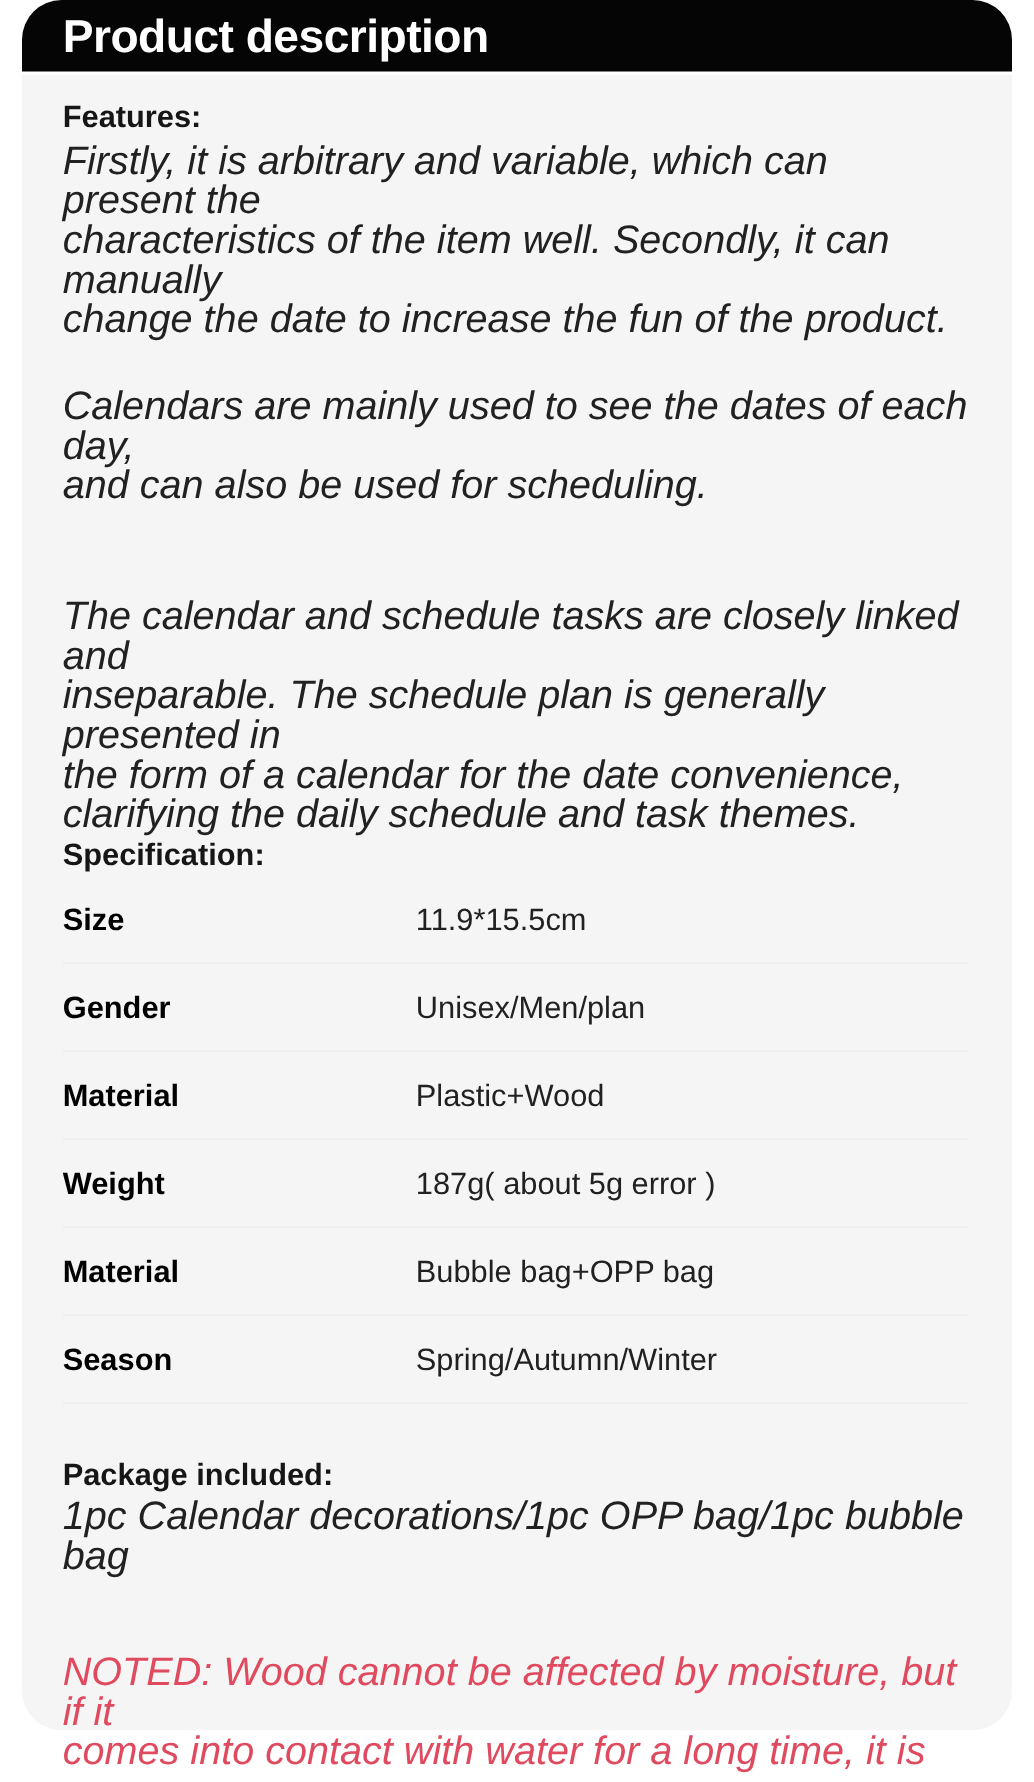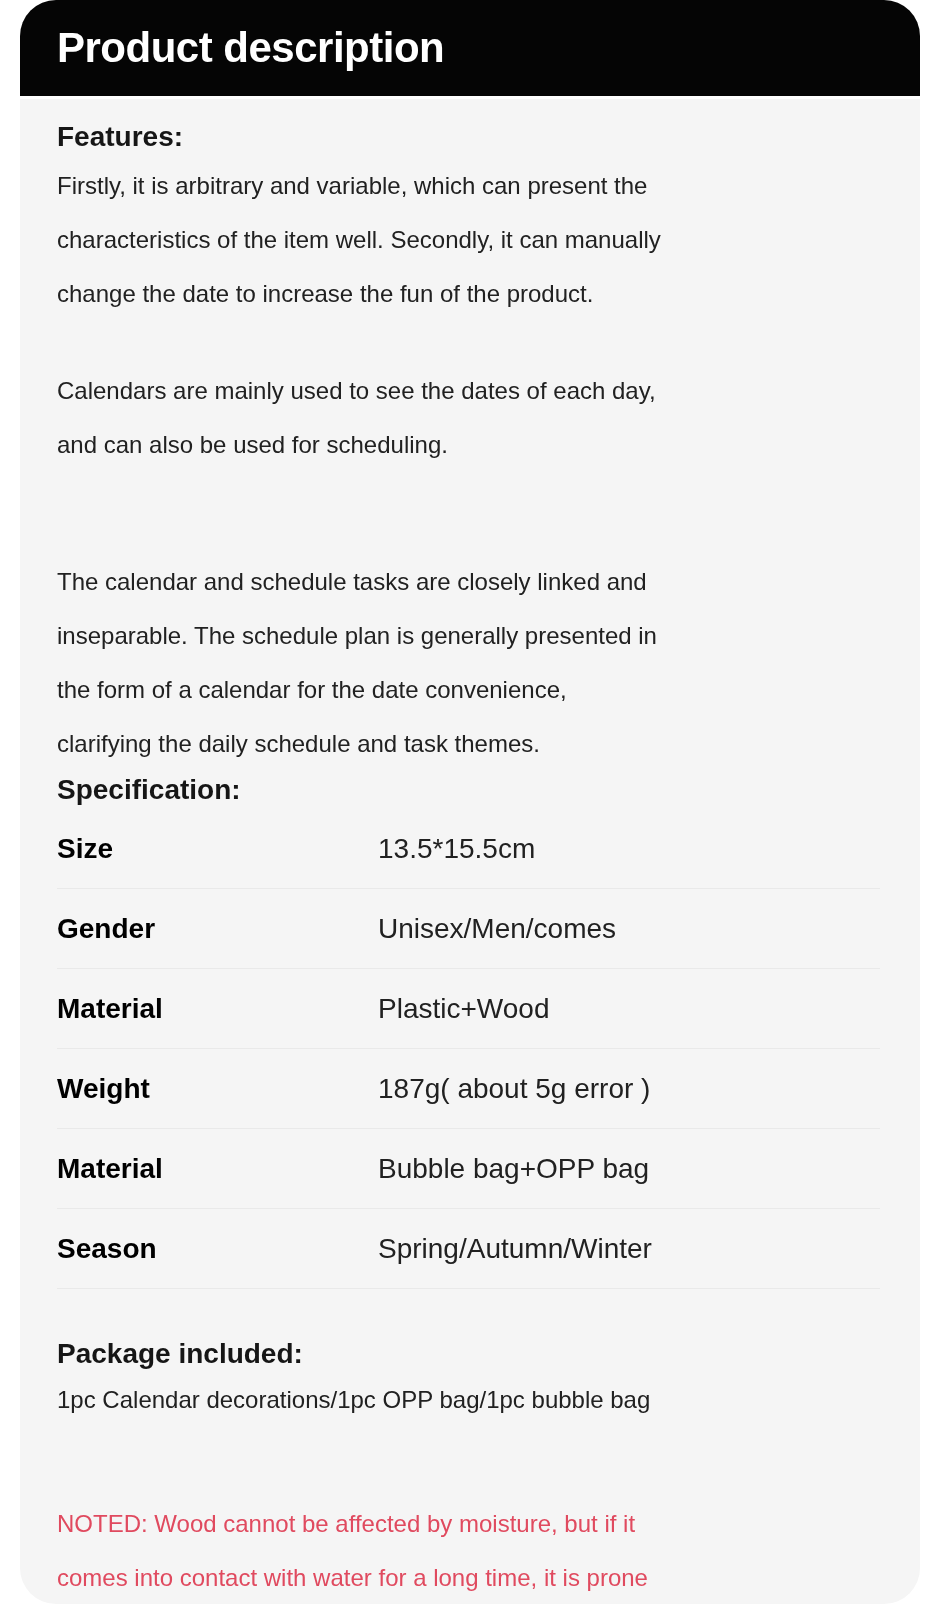--- a/index.html
+++ b/index.html
@@ -18,21 +18,21 @@
     overflow:hidden;
     font-family:"Liberation Sans","DejaVu Sans",sans-serif;
     color:var(--text);
   }
   .card{
     position:absolute;
     left:20px; top:0;
     width:900px;
   }
   .card-header{
-    height:96px;
+    height:65px;
     background:var(--header-bg);
     border-radius:36px 36px 0 0;
     display:flex;
     align-items:center;
     padding-left:37px;
   }
   .card-header h1{
     color:var(--header-text);
     font-size:42px;
     font-weight:700;
@@ -45,23 +45,24 @@
     border-radius:0 0 36px 36px;
     padding:19px 40px 0 37px;
   }
   .h2{
     font-size:28px;
     line-height:38px;
     font-weight:700;
     color:#161616;
   }
   .para{
-    font-size:24px;
-    line-height:54px;
+    font-size:36px;
+    line-height:36px;
     white-space:pre-line;
+    font-style:italic;
   }
   .para-first{margin-top:3px;}
   .para-second{margin-top:43px;}
   .para-third{margin-top:83px;}
   .spec-heading{}
   .spec-table{margin-top:0;}
   .spec-row{
     display:flex;
     align-items:center;
     height:80px;
@@ -105,25 +106,25 @@
     <p class="para para-third">The calendar and schedule tasks are closely linked and
 inseparable. The schedule plan is generally presented in
 the form of a calendar for the date convenience,
 clarifying the daily schedule and task themes.</p>
 
     <h2 class="h2 spec-heading">Specification:</h2>
 
     <div class="spec-table">
       <div class="spec-row">
         <div class="spec-label">Size</div>
-        <div class="spec-value">13.5*15.5cm</div>
+        <div class="spec-value">11.9*15.5cm</div>
       </div>
       <div class="spec-row">
         <div class="spec-label">Gender</div>
-        <div class="spec-value">Unisex/Men/comes</div>
+        <div class="spec-value">Unisex/Men/plan</div>
       </div>
       <div class="spec-row">
         <div class="spec-label">Material</div>
         <div class="spec-value">Plastic+Wood</div>
       </div>
       <div class="spec-row">
         <div class="spec-label">Weight</div>
         <div class="spec-value">187g( about 5g error )</div>
       </div>
       <div class="spec-row">

